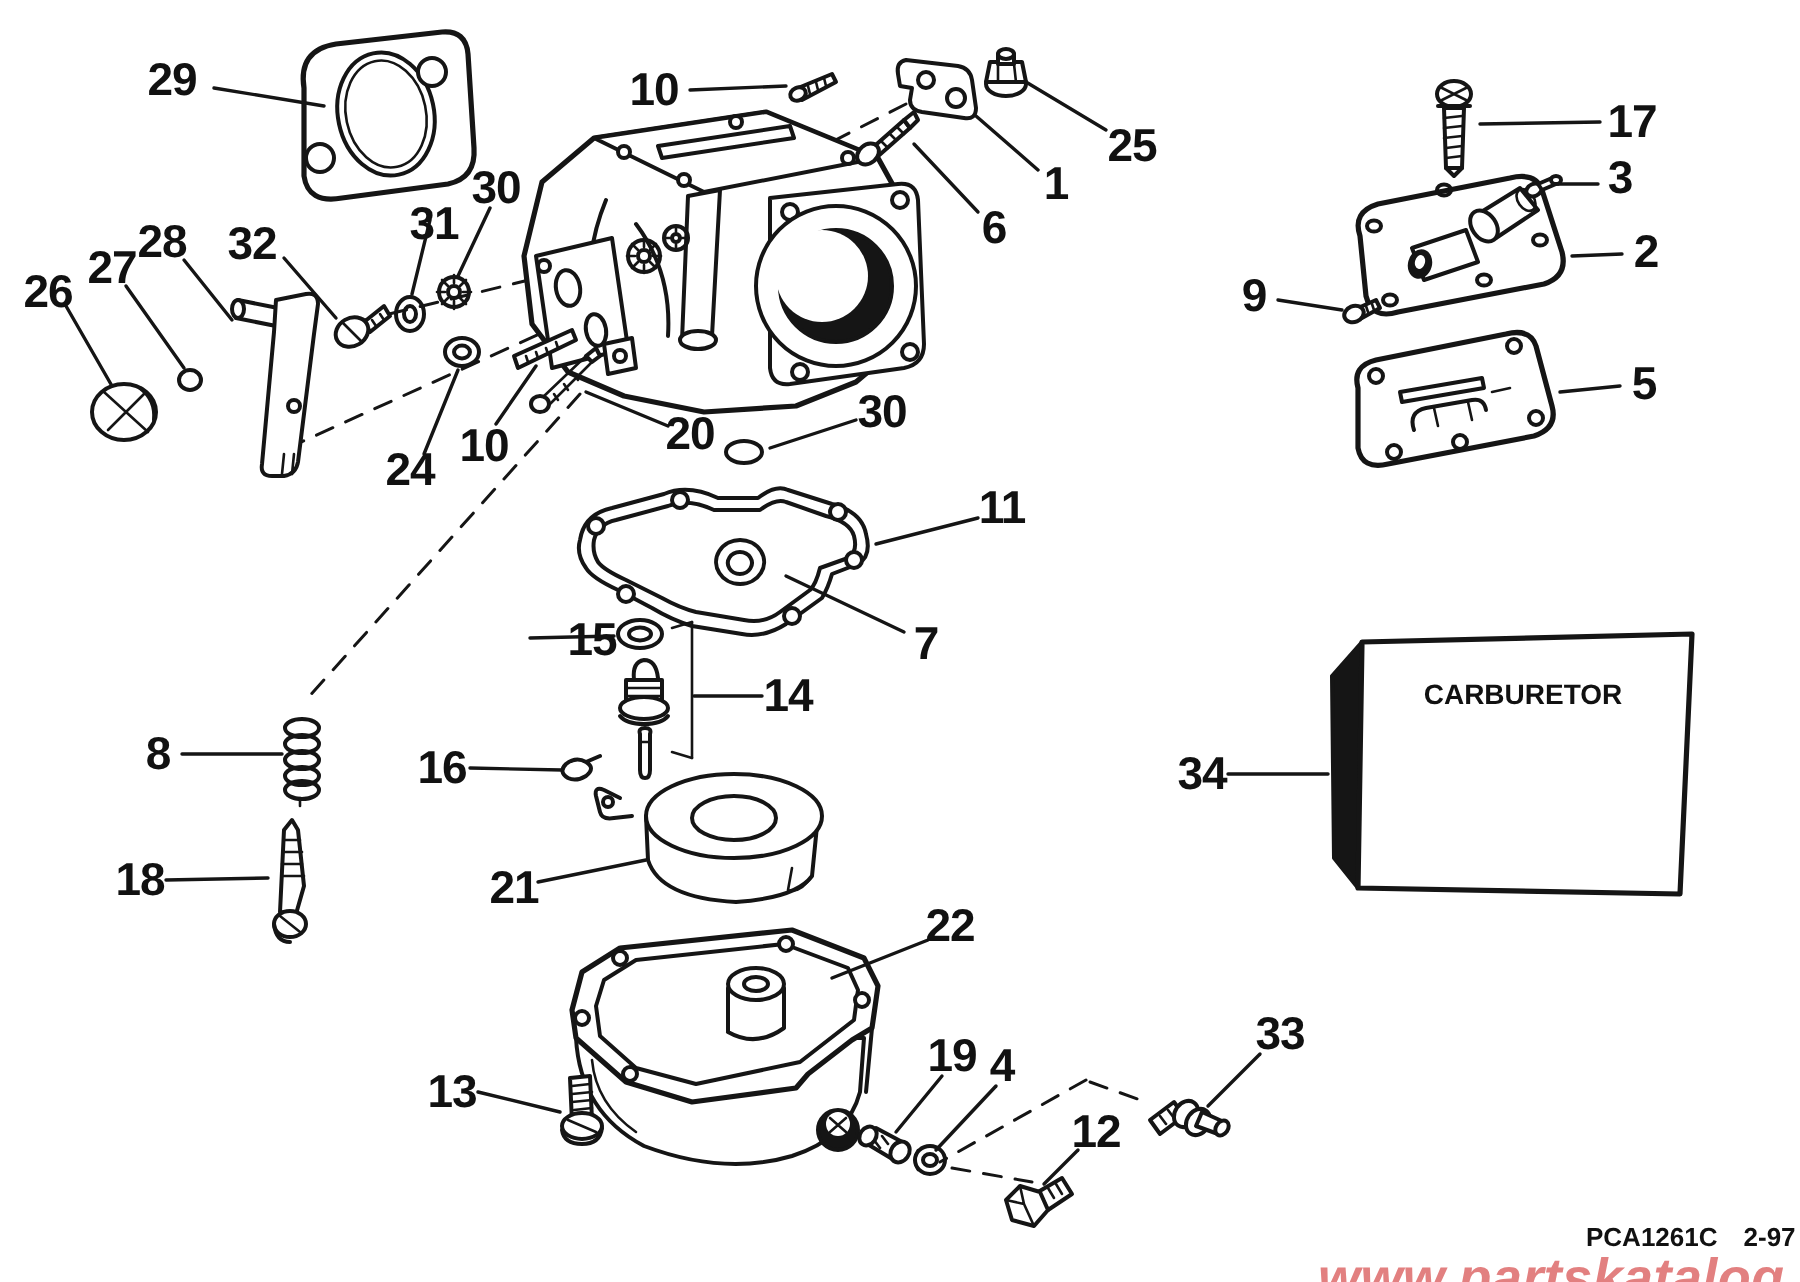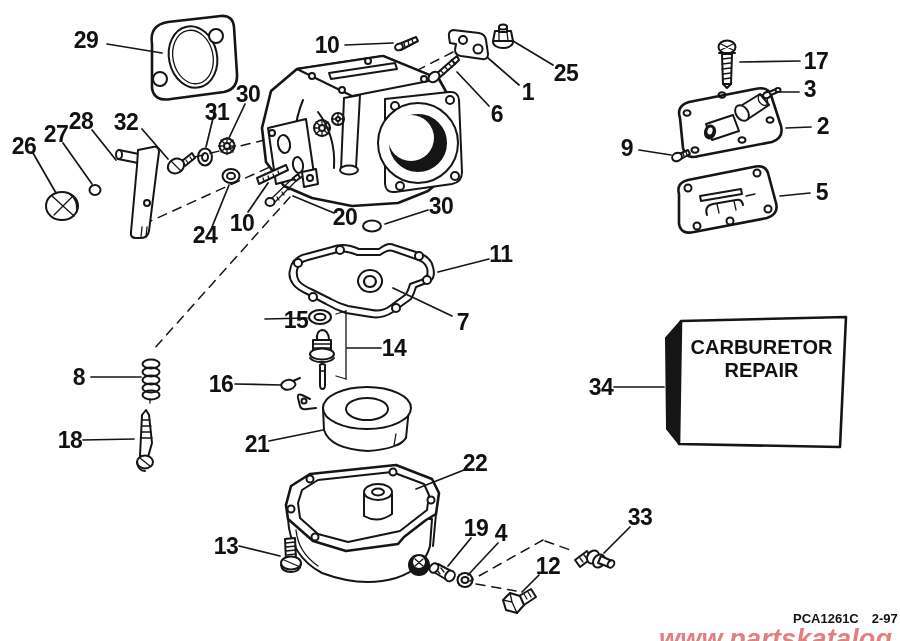--- a/index.html
+++ b/index.html
@@ -13,21 +13,21 @@
   #artwork .dk{fill:#151515}
   #artwork .w{fill:#ffffff}
   #artwork .ns{stroke:none}
   #artwork .th{stroke-width:2.6}
   #artwork .tn{stroke-width:1.3}
   #axes-svg .dash{stroke:#151515;stroke-width:1.5;stroke-dasharray:9 7;stroke-linecap:round}
   #leader-svg .leader{stroke:#151515;stroke-width:1.7;stroke-linecap:round}
   .callout{position:absolute;transform:translate(-50%,-50%);font-weight:700;font-size:23px;
            letter-spacing:-0.5px;white-space:nowrap;color:#111}
   #kit-text{position:absolute;left:681px;top:336px;width:161px;text-align:center;
-            font-weight:700;font-size:20px;line-height:23px;color:#111}
+            font-weight:700;font-size:14px;line-height:23px;color:#111}
   #watermark{position:absolute;left:659px;top:624px;font-style:italic;font-weight:700;
              font-size:27px;letter-spacing:0.2px;opacity:0.85}
   #footer-code{position:absolute;left:793px;top:611px;display:flex;gap:13px;
                font-weight:700;font-size:13px;color:#111}
 </style>
 </head>
 <body>
 
 <div id="stage">
 
@@ -447,21 +447,20 @@
       <div class="callout" style="left: 475px; top: 463px;">22</div>
       <div class="callout" style="left: 476px; top: 528px;">19</div>
       <div class="callout" style="left: 501px; top: 533px;">4</div>
       <div class="callout" style="left: 640px; top: 517px;">33</div>
       <div class="callout" style="left: 548px; top: 566px;">12</div>
       <div class="callout" style="left: 601px; top: 387px;">34</div>
     </div>
 
   <div id="kit-text">
     <div>CARBURETOR</div>
-    <div>REPAIR</div>
   </div>
 
   <div id="watermark" style="color: rgb(222, 106, 106);">www.partskatalog.ru</div>
 
   <div id="footer-code">
     <span>PCA1261C</span>
     <span>2-97</span>
   </div>
 
 </div>

